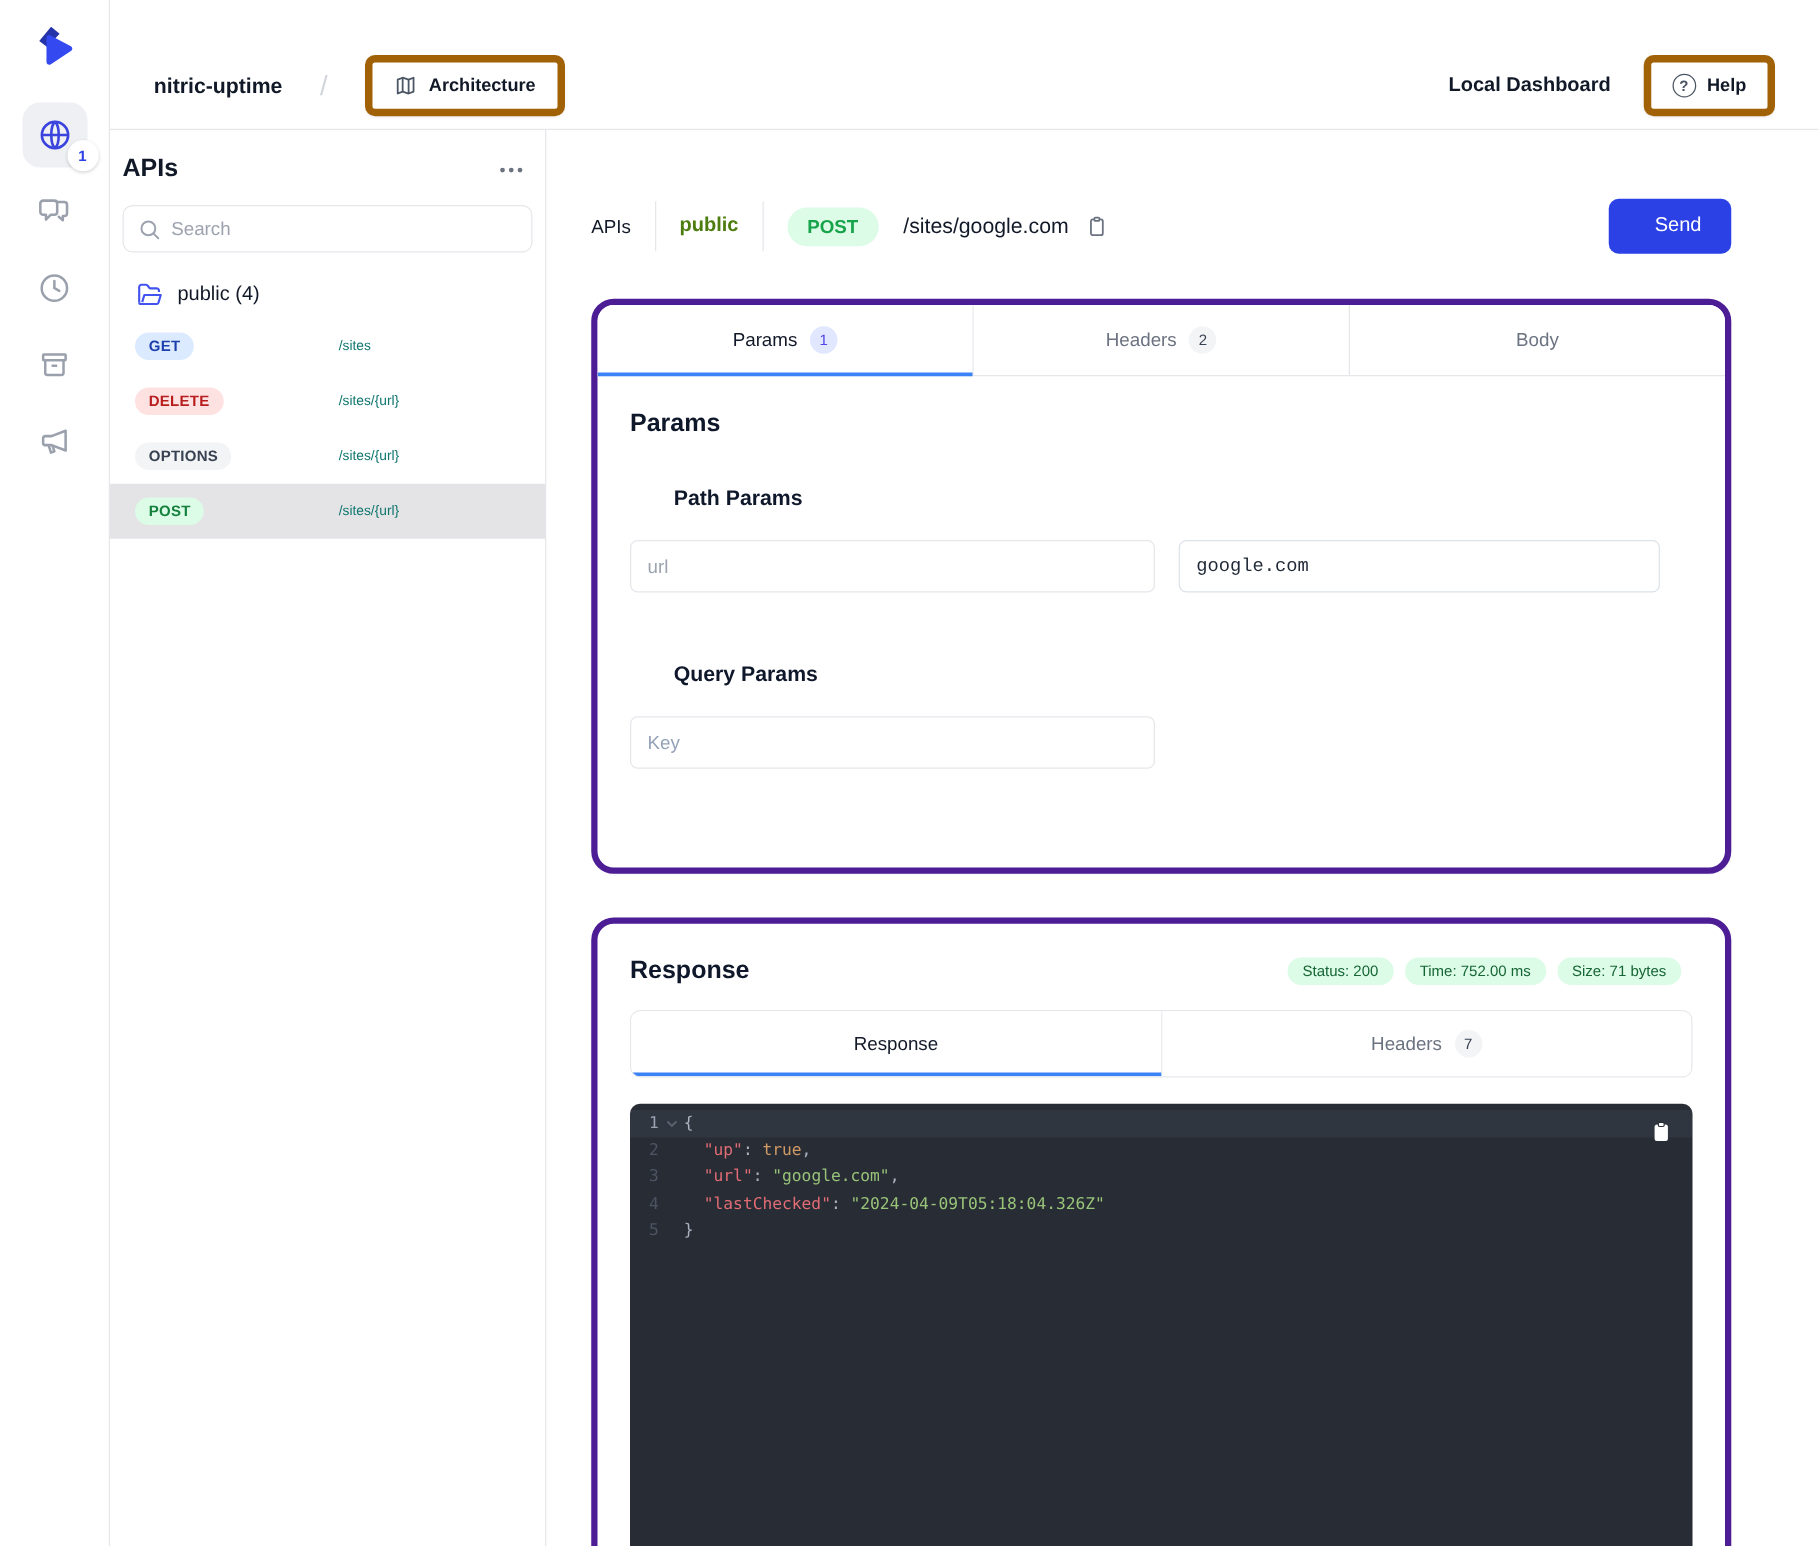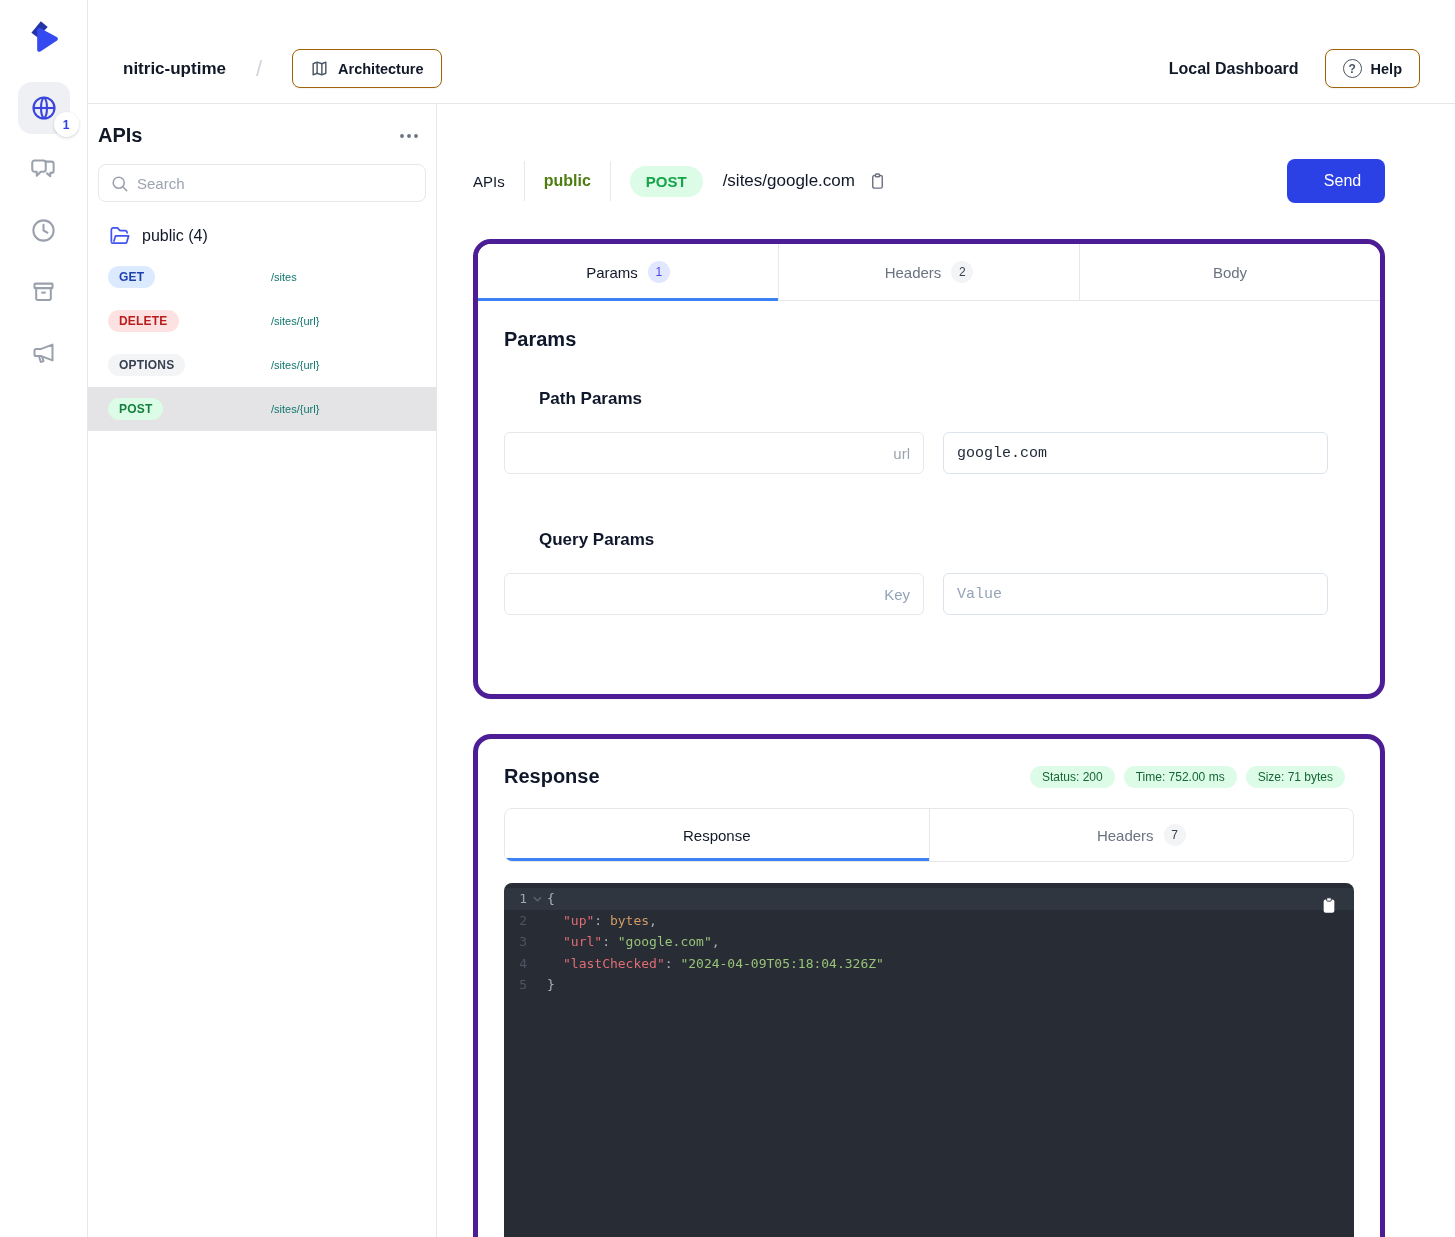--- a/index.html
+++ b/index.html
@@ -22,21 +22,21 @@
     font-size:12px; font-weight:700; color:#2b41e6; }
   .nav-gap { height:4px; }
 
   
   .right-col { flex:1; display:flex; flex-direction:column; min-width:0; }
   .topbar { height:70px; flex:0 0 70px; border-bottom:1px solid #e5e7eb; display:flex;
     align-items:center; padding:0 35px;margin-top:34px; }
   .project { font-size:17px; font-weight:700; color:#111827; }
   .slash { font-size:22px; color:#d1d5db; margin:0 30px; font-weight:300; }
   .btn-outline { display:inline-flex; align-items:center; gap:9px; background:#fff;
-    border:1px solid #a16207; border-radius:8px; padding:9px 17px; font-size:14.5px; font-weight:600;
+    border:6px solid #a16207; border-radius:8px; padding:9px 17px; font-size:14.5px; font-weight:600;
     color:#111827; cursor:pointer; box-shadow:0 1px 2px rgba(0,0,0,.05);
     font-family:"Liberation Sans", sans-serif; }
   .topbar-spacer { flex:1; }
   .dash-title { font-size:16px; font-weight:700; color:#111827; margin-right:26px; }
   .qmark { width:19px; height:19px; border:1.6px solid #4b5563; border-radius:50%;
     display:grid; place-items:center; font-size:12px; font-weight:700; color:#4b5563; }
   .qmark::before { content:"?"; }
 
   .content { flex:1; display:flex; min-height:0; overflow:hidden; }
 
@@ -97,21 +97,21 @@
   .badge-gray { background:#f3f4f6; color:#374151; }
 
   .card-body { padding:27px 26px 0; }
   .h-params { font-size:20px; font-weight:700; color:#0f172a; margin-bottom:38px; }
   .h-sub { font-size:17px; font-weight:600; color:#0f172a; margin-bottom:23px;margin-left:35px; }
   .input-row { display:flex; gap:19px; margin-bottom:56px; }
   .field { height:42px; border:1px solid #e5e7eb; border-radius:6px; padding:0 13px; font-size:15px;
     color:#1f2937; outline:none; font-family:"Liberation Sans", sans-serif; background:#fff; }
   .field::placeholder { color:#9ca3af; }
   .field.qp::placeholder { color:#94a3b8; }
-  .f-key { width:420px;text-align:right; }
+  .f-key { width:420px; }
   .f-val { width:385px; border-color:#dde3ea;font-family:Liberation Mono, monospace; }
 
   
   .response-card { height:800px; overflow:hidden; }
   .resp-head { display:flex; align-items:center; justify-content:space-between;
     padding:26px 35px 0 26px; }
   .h-response { font-size:20px; font-weight:700; color:#0f172a; }
   .resp-badges { display:flex; gap:9px; }
   .badge-green { background:#dcfce7; color:#166534; font-size:12px; border-radius:999px;
     padding:4px 12px; white-space:nowrap; }
@@ -291,21 +291,20 @@
           <div class="card-body">
             <div class="h-params">Params</div>
             <div class="h-sub">Path Params</div>
             <div class="input-row">
               <input class="field f-key" placeholder="url" style="">
               <input class="field f-val" value="google.com" style="">
             </div>
             <div class="h-sub">Query Params</div>
             <div class="input-row">
               <input class="field qp f-key" placeholder="Key" style="">
-              <input class="field qp f-val" placeholder="Value" style="">
             </div>
           </div>
         </section>
 
         <section class="card response-card">
           <div class="resp-head">
             <span class="h-response">Response</span>
             <div class="resp-badges">
               <span class="badge-green">Status: 200</span>
               <span class="badge-green">Time: 752.00 ms</span>
@@ -334,21 +333,21 @@
               <span class="fold">
                 <svg width="9" height="6" viewBox="0 0 10 6" fill="none" stroke="#5c6370" stroke-width="1.6">
                     <path d="M1 1l4 4 4-4"></path>
                   </svg>
               </span>
               <span class="code">{</span>
             </div>
             <div class="code-line">
               <span class="ln">2</span>
               <span class="fold"></span>
-              <span class="code indent"><span class="tk-key">"up"</span><span class="tk-punc">: </span><span class="tk-bool">bytes</span><span class="tk-punc">,</span></span>
+              <span class="code indent"><span class="tk-key">"up"</span><span class="tk-punc">: </span><span class="tk-bool">true</span><span class="tk-punc">,</span></span>
             </div>
             <div class="code-line">
               <span class="ln">3</span>
               <span class="fold"></span>
               <span class="code indent"><span class="tk-key">"url"</span><span class="tk-punc">: </span><span class="tk-str">"google.com"</span><span class="tk-punc">,</span></span>
             </div>
             <div class="code-line">
               <span class="ln">4</span>
               <span class="fold"></span>
               <span class="code indent"><span class="tk-key">"lastChecked"</span><span class="tk-punc">: </span><span class="tk-str">"2024-04-09T05:18:04.326Z"</span></span>

